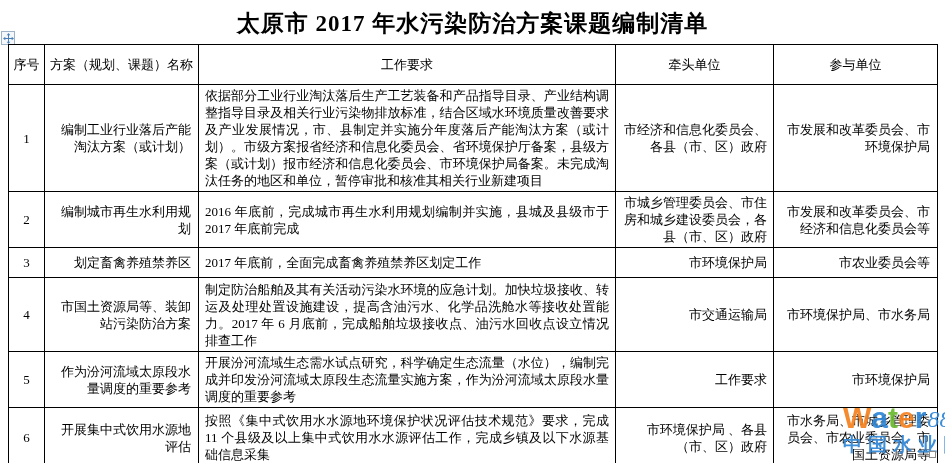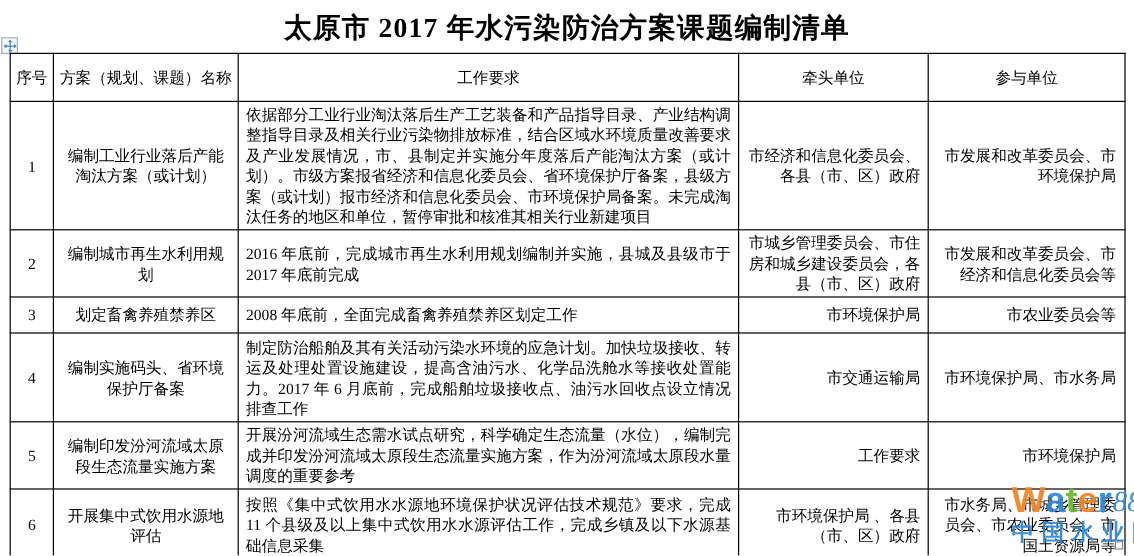--- a/index.html
+++ b/index.html
@@ -37,21 +37,21 @@
   table.main col.c3 { width:417px; }
   table.main col.c4 { width:158px; }
   table.main col.c5 { width:164px; }
   table.main th, table.main td {
     border:1px solid #000; vertical-align:middle;
     font-weight:normal; line-height:17px;
   }
   table.main { border:1.5px solid #000; }
   th.hcell { text-align:center; padding:2px 4px; }
   td.no    { text-align:center; }
-  td.name  { text-align:center; padding:2px 7px; }
+  td.name  { text-align:right; padding:2px 7px; }
   td.req   { text-align:justify; padding:2px 6px; }
   td.lead  { text-align:right; padding:2px 6px; }
   td.part  { text-align:right; padding:2px 7px; }
   tr.hr  { height:40px; }
   tr.r1  { height:102px; }
   tr.r2  { height:50px; }
   tr.r3  { height:30px; }
   tr.r4  { height:74px; }
   tr.r5  { height:52px; }
   tr.r6  { height:60px; }
@@ -115,34 +115,34 @@
     <tr class="r2">
       <td class="no">2</td>
       <td class="name">编制城市再生水利用规划</td>
       <td class="req">2016 年底前，完成城市再生水利用规划编制并实施，县城及县级市于 2017 年底前完成</td>
       <td class="lead">市城乡管理委员会、市住房和城乡建设委员会，各县（市、区）政府</td>
       <td class="part">市发展和改革委员会、市经济和信息化委员会等</td>
     </tr>
     <tr class="r3">
       <td class="no">3</td>
       <td class="name">划定畜禽养殖禁养区</td>
-      <td class="req">2008 年底前，全面完成畜禽养殖禁养区划定工作</td>
+      <td class="req">2017 年底前，全面完成畜禽养殖禁养区划定工作</td>
       <td class="lead">市环境保护局</td>
       <td class="part">市农业委员会等</td>
     </tr>
     <tr class="r4">
       <td class="no">4</td>
-      <td class="name">编制实施码头、省环境保护厅备案</td>
+      <td class="name">市国土资源局等、装卸站污染防治方案</td>
       <td class="req">制定防治船舶及其有关活动污染水环境的应急计划。加快垃圾接收、转运及处理处置设施建设，提高含油污水、化学品洗舱水等接收处置能力。2017 年 6 月底前，完成船舶垃圾接收点、油污水回收点设立情况排查工作</td>
       <td class="lead">市交通运输局</td>
       <td class="part">市环境保护局、市水务局</td>
     </tr>
     <tr class="r5">
       <td class="no">5</td>
-      <td class="name">编制印发汾河流域太原段生态流量实施方案</td>
+      <td class="name">作为汾河流域太原段水量调度的重要参考</td>
       <td class="req">开展汾河流域生态需水试点研究，科学确定生态流量（水位），编制完成并印发汾河流域太原段生态流量实施方案，作为汾河流域太原段水量调度的重要参考</td>
       <td class="lead">工作要求</td>
       <td class="part">市环境保护局</td>
     </tr>
     <tr class="r6">
       <td class="no">6</td>
       <td class="name">开展集中式饮用水源地评估</td>
       <td class="req">按照《集中式饮用水水源地环境保护状况评估技术规范》要求，完成 11 个县级及以上集中式饮用水水源评估工作，完成乡镇及以下水源基础信息采集</td>
       <td class="lead">市环境保护局 、各县（市、区）政府</td>
       <td class="part">市水务局、市城乡管理委员会、市农业委员会、市国土资源局等</td>

